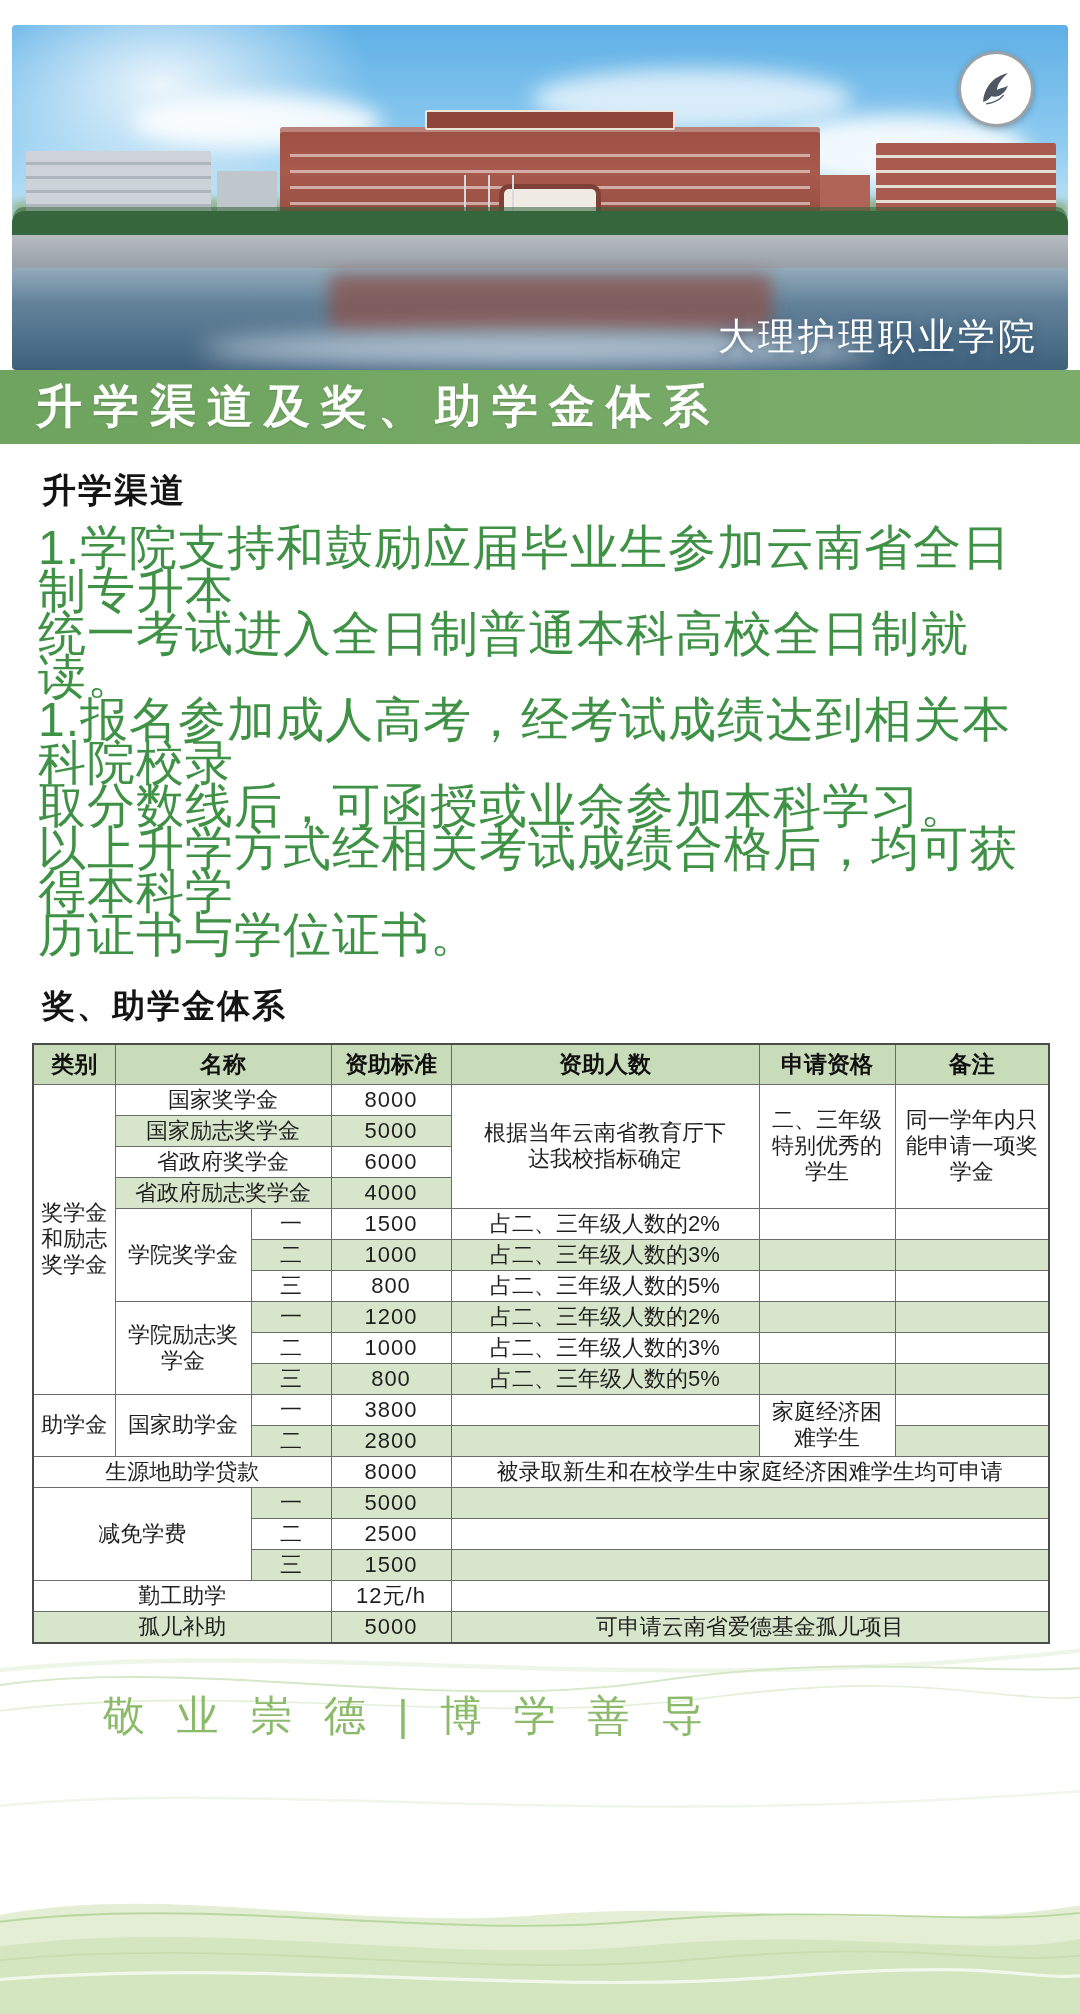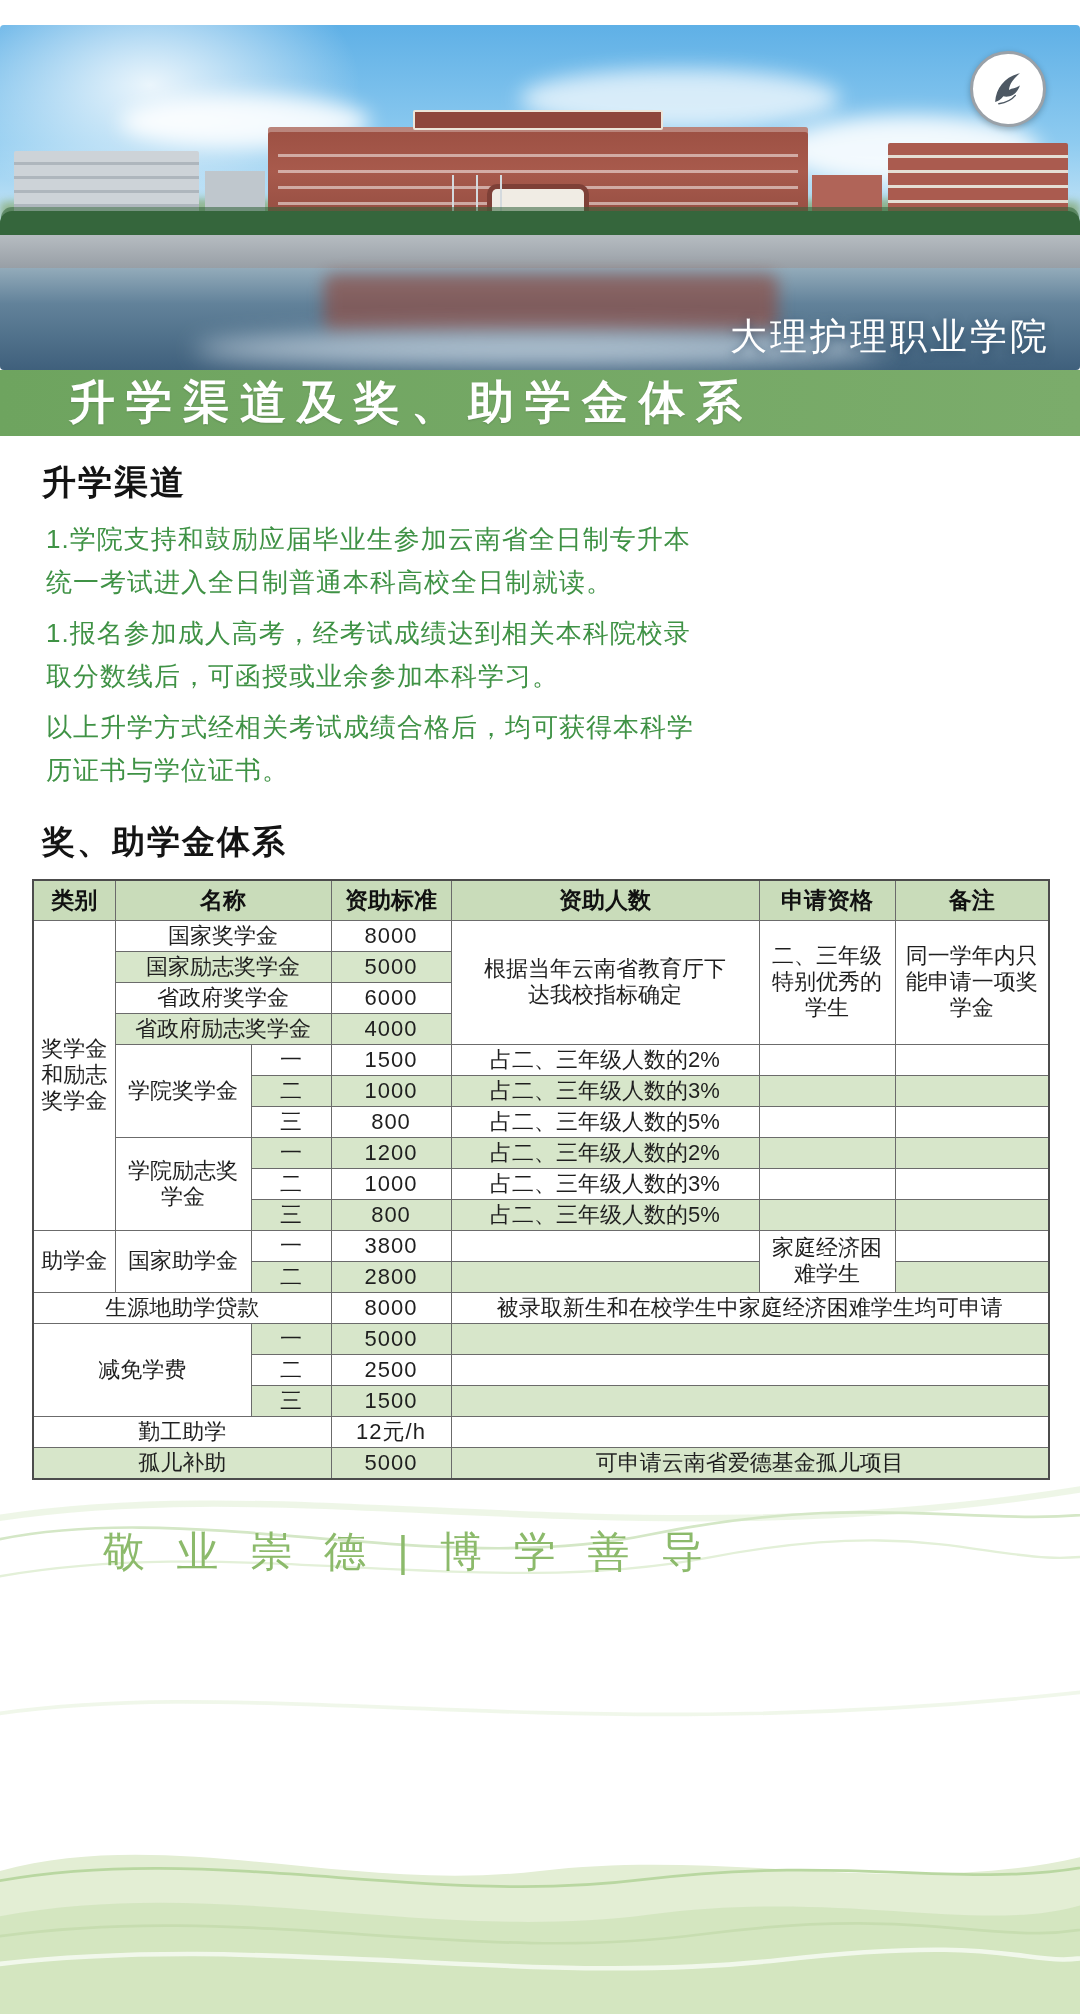--- a/index.html
+++ b/index.html
@@ -6,21 +6,21 @@
   * { box-sizing:border-box; }
   .page {
     position:relative; width:1080px; height:2014px; margin:0 auto;
     background:#ffffff; overflow:hidden;
     display:flex; flex-direction:column;
     font-family:"Liberation Sans","DejaVu Sans",sans-serif;
   }
 
   
   .photo {
-    position:relative; height:345px; margin:25px 0 0; overflow:hidden;
+    position:relative; height:345px; margin:25px 12px 0; overflow:hidden;
     border-radius:4px; background:linear-gradient(180deg,#5fb0e6 0%,#8ecbf0 34%,#c8e6f7 58%,#e8f4fb 64%);
   }
   .glare { position:absolute; left:-60px; top:-70px; width:420px; height:260px;
     background:radial-gradient(closest-side, rgba(255,255,255,.85), rgba(255,255,255,0)); }
   .cloud { position:absolute; background:rgba(255,255,255,.88); border-radius:50%; filter:blur(10px); }
   .c1 { left:120px; top:70px; width:250px; height:54px; }
   .c2 { left:520px; top:44px; width:320px; height:60px; opacity:.8; }
   .c3 { right:40px; top:90px; width:260px; height:70px; }
   .hills { position:absolute; left:0; right:0; top:150px; height:60px;
     background:radial-gradient(60% 100% at 15% 100%, #86ab77 0 60%, transparent 61%),
@@ -59,31 +59,31 @@
   .logo { position:absolute; top:26px; right:34px; width:76px; height:76px;
     background:#ffffff; border:3px solid #9aa1a8; border-radius:50%;
     display:flex; align-items:center; justify-content:center;
     box-shadow:0 2px 6px rgba(0,0,0,.25); }
   .logo svg { width:46px; height:46px; }
   .photo-caption { position:absolute; right:30px; bottom:8px;
     font-size:37px; font-weight:500; letter-spacing:3px; color:#ffffff;
     text-shadow:0 2px 8px rgba(25,55,85,.6); }
 
   
-  .banner { height:66px; background:linear-gradient(90deg,#6ea45f,#7bac6b);
-    display:flex; align-items:center;padding-left:33px; }
+  .banner { height:74px; background:linear-gradient(90deg,#6ea45f,#7bac6b);
+    display:flex; align-items:center; }
   .banner-title { padding-left:36px; font-size:46px; font-weight:bold;
     letter-spacing:11px; color:#ffffff; text-shadow:0 1px 2px rgba(0,0,0,.15);
     white-space:nowrap; }
 
   
   .content { padding:24px 38px 0; }
   .h { margin:0 0 12px 4px; font-size:34px; font-weight:bold; color:#141414; letter-spacing:2px; }
   .h2 { margin-top:28px; margin-bottom:14px; font-size:33px; }
-  .para { margin:8px; font-size:26px; line-height:43px; color:#3f9245;
+  .para { margin:0; font-size:48px; line-height:43px; color:#3f9245;
     white-space:pre-line; letter-spacing:1px; }
 
   
   table.aid { border-collapse:collapse; width:1016px; margin:6px auto 0 -6px;
     table-layout:fixed; background:#ffffff; border:2px solid #4c4c4c; }
   .aid th, .aid td { border:1px solid #6b6b6b; text-align:center; vertical-align:middle;
     padding:2px 5px; font-size:22px; color:#1f1f1f; line-height:26px;
     overflow:hidden; }
   .aid thead th { height:40px; background:#c9dcba; font-size:23px; font-weight:bold; color:#111; }
   .aid tbody td { height:29px; }

